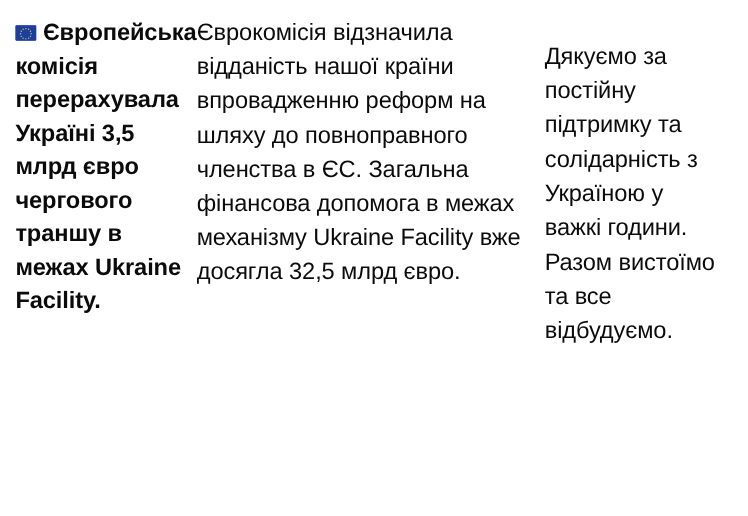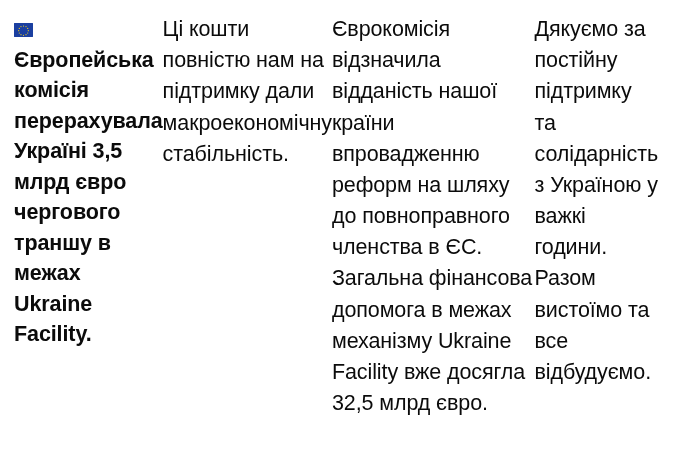--- a/index.html
+++ b/index.html
@@ -47,20 +47,21 @@
   }
   .para {
     font-size: 21.5px;
     line-height: 1.45;
     margin: 0 0 20px 0;
     font-weight: normal;
     letter-spacing: -0.1px;
   }
   .para:last-child {
     margin-bottom: 0;
+    margin-top: 22px;
   }
 </style>
 </head>
 <body>
 
 <div class="post">
 
   <h1 class="headline">
     <span class="flag-icon">
       <svg class="stars" viewBox="0 0 19 14" xmlns="http://www.w3.org/2000/svg" aria-hidden="true">
@@ -76,17 +77,16 @@
           <circle cx="7.0" cy="11.7" r="0.6"></circle>
           <circle cx="5.3" cy="10.0" r="0.6"></circle>
           <circle cx="4.7" cy="7.7" r="0.6"></circle>
           <circle cx="5.3" cy="5.4" r="0.6"></circle>
           <circle cx="7.0" cy="3.6" r="0.6"></circle>
         </g>
       </svg>
     </span><span>Європейська комісія перерахувала Україні 3,5 млрд євро чергового траншу в межах Ukraine Facility.</span>
   </h1>
 
-  <p class="para">Ці кошти повністю нам на підтримку дали макроекономічну стабільність.</p>
   <p class="para">Єврокомісія відзначила відданість нашої країни впровадженню реформ на шляху до повноправного членства в ЄС. Загальна фінансова допомога в межах механізму Ukraine Facility вже досягла 32,5 млрд євро.</p>
   <p class="para">Дякуємо за постійну підтримку та солідарність з Україною у важкі години. Разом вистоїмо та все відбудуємо.</p>
 
 </div>
 
 </body></html>

